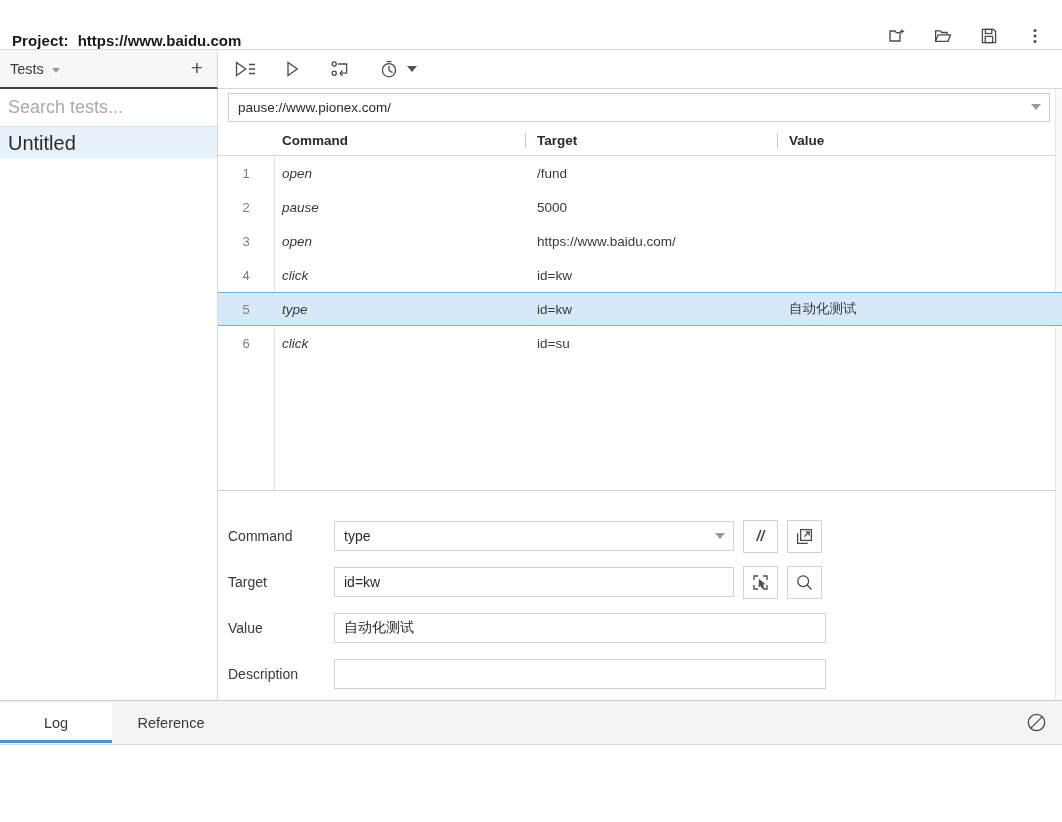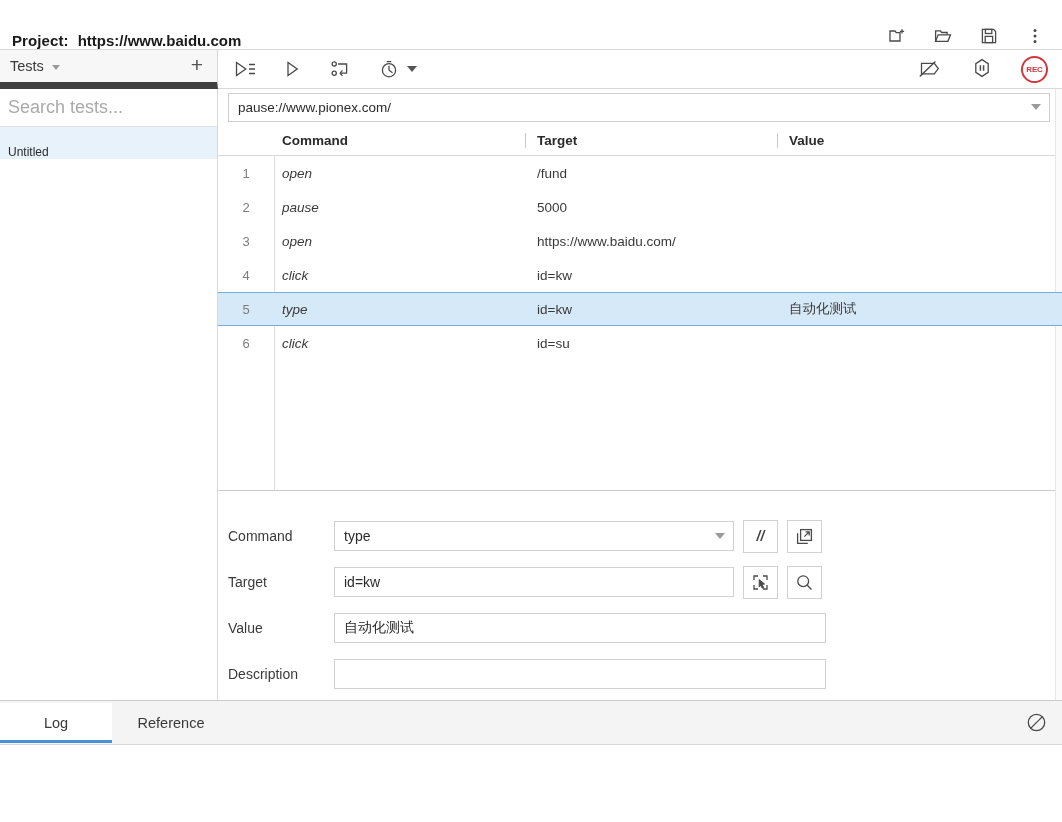--- a/index.html
+++ b/index.html
@@ -37,21 +37,21 @@
   .icon-btn svg { display: block; }
 
   
   .toolbar-row { height: 39px; flex: 0 0 39px; display: flex; }
   .tests-head {
     width: 218px; flex: 0 0 218px;
     display: flex; align-items: center;
     padding: 0 12px 0 10px;
     background: #f7f7f7;
     border-right: 1px solid #d8d8d8;
-    border-bottom: 7px solid #404040;
+    border-bottom: 2px solid #404040;
   }
   .tests-title { font-size: 14.5px; color: #3a3a3a; }
   .caret-sm {
     width: 0; height: 0; margin-left: 8px; margin-top: 3px;
     border-left: 4px solid transparent; border-right: 4px solid transparent;
     border-top: 5px solid #9a9a9a;
   }
   .plus-btn {
     margin-left: auto; font-size: 21px; color: #555; line-height: 1;
     cursor: pointer; font-weight: 300; padding: 0 2px 3px 2px;
@@ -94,22 +94,22 @@
     border-bottom: 1px solid #e2e2e2;
     background: #ffffff;
   }
   .search-input {
     flex: 1; border: none; outline: none;
     font-size: 18px; color: #333; background: transparent;
     font-family: "Liberation Sans", sans-serif;
   }
   .search-input::placeholder { color: #aaaaaa; }
   .test-item {
-    height: 32px; display: flex; align-items: flex-end;
-    padding-left: 8px; font-size: 12px; color: #2b2b2b;
+    height: 32px; display: flex; align-items: center;
+    padding-left: 8px; font-size: 20px; color: #2b2b2b;
     cursor: pointer;
   }
   .test-item.selected { background: #e8f2fb; }
 
   
   .editor { flex: 1; display: flex; flex-direction: column; min-width: 0; position: relative; }
 
   .url-bar-wrap {
     height: 36px; flex: 0 0 36px;
     display: flex; align-items: center;
@@ -309,35 +309,20 @@
             <svg width="22" height="22" viewBox="0 0 22 22" fill="none" stroke="#4a4a4a" stroke-width="1.3">
               <circle cx="11" cy="12.2" r="6.6"></circle>
               <path d="M11 12.2V7.8M11 12.2l3.5 2.6"></path>
               <path d="M8.7 3.6h4.6"></path>
             </svg>
           </div>
           <span class="tri-down"></span>
         </div>
       </div>
 
-      <div class="tb-right">
-        <div class="icon-btn" title="Disable breakpoints">
-          <svg width="26" height="22" viewBox="0 0 26 22" fill="none" stroke="#4a4a4a" stroke-width="1.3">
-            <path d="M4.5 5.4h12.8l4 5.2-4 5.2H4.5z"></path>
-            <path d="M2.8 18.6L18.4 3.4" stroke-width="1.4"></path>
-          </svg>
-        </div>
-        <div class="icon-btn" title="Pause test execution">
-          <svg width="24" height="24" viewBox="0 0 24 24" fill="none" stroke="#4a4a4a" stroke-width="1.3">
-            <path d="M12 2.6l6.2 4v8.8L12 19.4l-6.2-4V6.6z"></path>
-            <path d="M10.4 8.2v5.6M13.6 8.2v5.6" stroke-width="1.5"></path>
-          </svg>
-        </div>
-        <div class="rec-btn" title="Record">REC</div>
-      </div>
     </div>
   </div>
 
   <div class="body-row">
 
     <div class="sidebar">
       <div class="search-wrap">
         <input class="search-input" type="text" placeholder="Search tests..." style="">
         <span>
           <svg width="18" height="18" viewBox="0 0 18 18" fill="none" stroke="#555" stroke-width="1.4">

